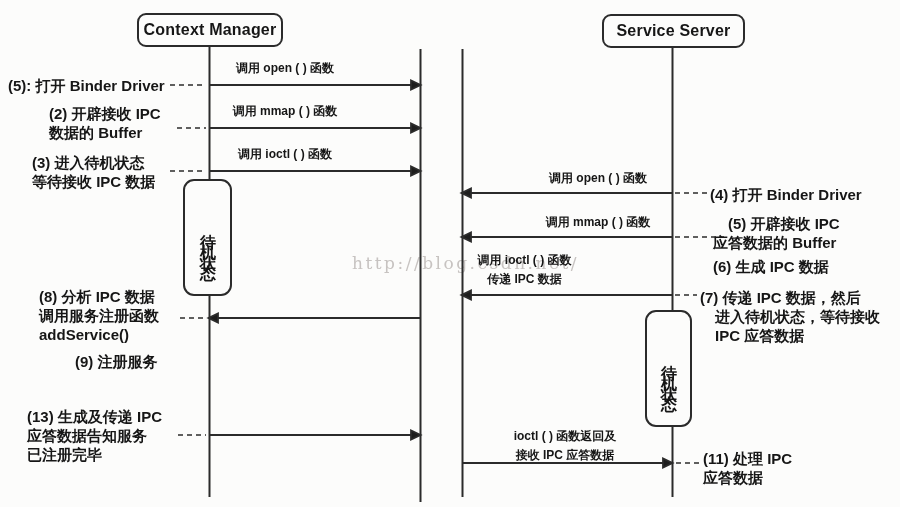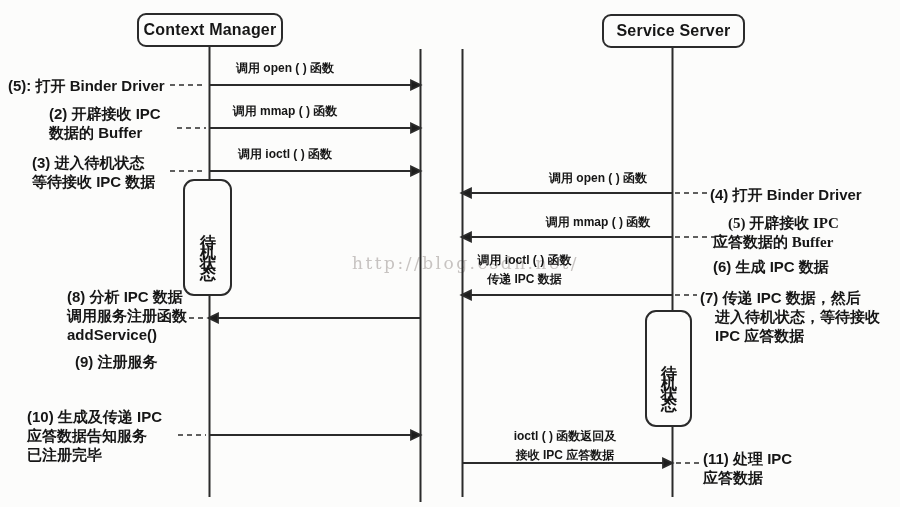--- a/index.html
+++ b/index.html
@@ -71,36 +71,36 @@
     white-space:pre-line;
   }
   .note{
     position:absolute;
     z-index:2;
     font-size:15px;font-weight:600;
     line-height:19px;
     white-space:pre-line;
   }
   .hang{padding-left:15px;text-indent:-15px;}
-  .indent-first{text-indent:15px;font-family:Liberation Serif, serif;}
+  .indent-first{text-indent:15px;}
 
   #m0{left:215px;top:59px;width:140px;}
   #m1{left:215px;top:102px;width:140px;}
   #m2{left:215px;top:145px;width:140px;}
   #m3{left:528px;top:169px;width:140px;}
   #m4{left:528px;top:213px;width:140px;}
   #m5{left:462px;top:251px;width:125px;}
   #m6{left:247px;top:279px;width:125px;}
   #m7{left:235px;top:393px;width:135px;}
   #m8{left:490px;top:427px;width:150px;}
 
   #nl0{left:8px;top:76px;}
   #nl1{left:38px;top:104px;margin-left:11px;}
   #nl2{left:32px;top:137px;margin-top:16px;}
-  #nl3{left:39px;top:287px;margin-left:28px;}
+  #nl3{left:39px;top:287px;}
   #nl4{left:43px;top:352px;margin-left:32px;}
   #nl5{left:27px;top:407px;}
 
   #nr0{left:710px;top:185px;}
   #nr1{left:713px;top:214px;}
   #nr2{left:713px;top:257px;}
   #nr3{left:700px;top:288px;width:195px;}
   #nr4{left:703px;top:449px;}
 </style>
 </head>
@@ -186,21 +186,21 @@
 
   <div class="note" id="nl0">(5): 打开 Binder Driver</div>
   <div class="note" id="nl1">(2) 开辟接收 IPC
 数据的 Buffer</div>
   <div class="note" id="nl2">(3) 进入待机状态
 等待接收 IPC 数据</div>
   <div class="note" id="nl3">(8) 分析 IPC 数据
 调用服务注册函数
 addService()</div>
   <div class="note" id="nl4">(9) 注册服务</div>
-  <div class="note" id="nl5">(10) 生成及传递 IPC
+  <div class="note" id="nl5">(13) 生成及传递 IPC
 应答数据告知服务
 已注册完毕</div>
 
   <div class="note" id="nr0">(4) 打开 Binder Driver</div>
   <div class="note indent-first" id="nr1">(5) 开辟接收 IPC
 应答数据的 Buffer</div>
   <div class="note" id="nr2">(6) 生成 IPC 数据</div>
   <div class="note hang" id="nr3">(7) 传递 IPC 数据，然后
 进入待机状态，等待接收
 IPC 应答数据</div>

